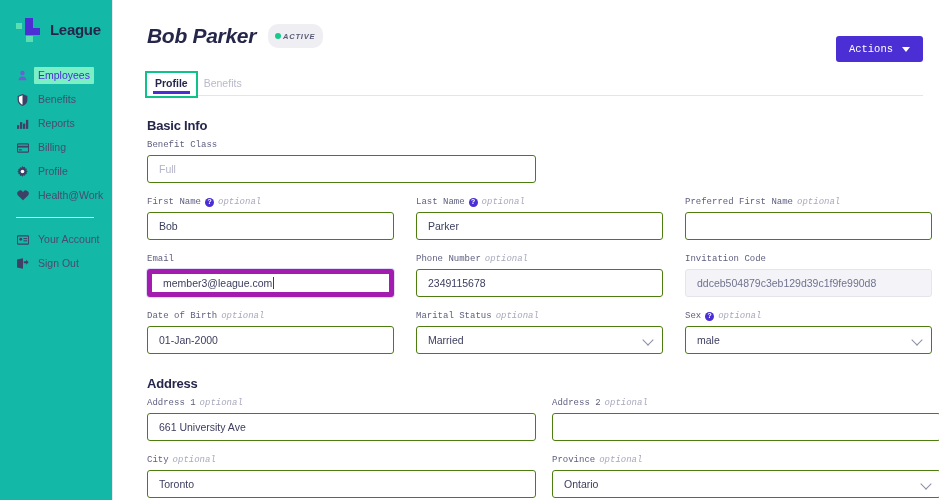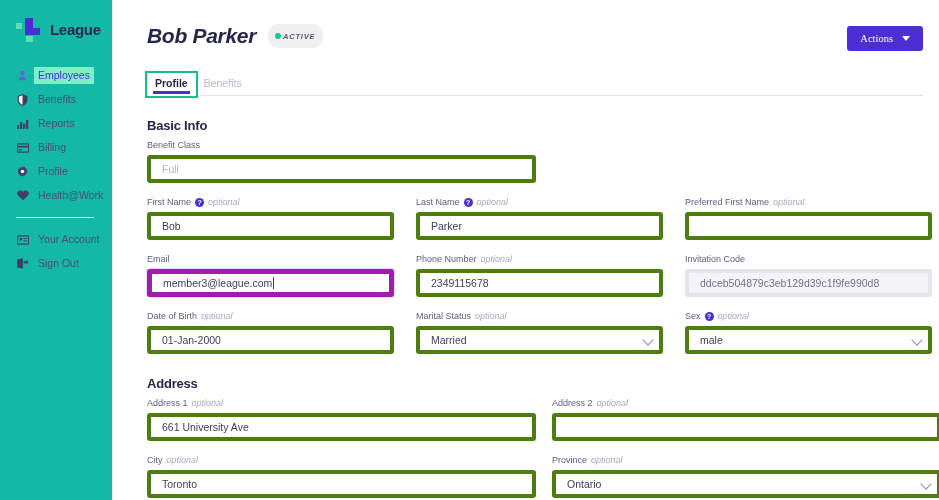--- a/index.html
+++ b/index.html
@@ -47,42 +47,42 @@
   .page-head { display: flex; padding-top: 24px; font-style: italic; }
   .page-title { font-size: 21px; font-weight: bold; color: #25264a; letter-spacing: -0.3px; }
   .status-badge {
     display: inline-flex; align-items: center; gap: 2px;
     background: #eeeef3; border-radius: 10px;
     padding: 3px 8px 3px 7px; margin-left: 12px;
   }
   .status-dot { width: 6px; height: 6px; border-radius: 50%; background: #16c98d; }
   .status-text { font-size: 7.5px; font-weight: bold; letter-spacing: 0.8px; color: #5a5b77; }
   .actions-btn {
-    position: absolute; right: 16px; top: 26px;
+    position: absolute; right: 16px; top: 36px;
     background: #4b2ed4; color: #fff; border: none; border-radius: 3px;
-    font-size: 10.5px; font-family: Liberation Serif, serif;
+    font-size: 10.5px; font-family: Liberation Mono, monospace;
     padding: 7px 13px; display: flex; align-items: center; gap: 9px; cursor: pointer;
   }
   .caret { width: 0; height: 0; border-left: 4px solid transparent; border-right: 4px solid transparent; border-top: 5px solid #fff; }
 
   
   .tabs { display: flex; align-items: flex-end; margin-top: 22px; position: relative; height: 26px; }
   .tabs::after { content: ""; position: absolute; left: 0; right: 0; bottom: 0; height: 1px; background: #e4e4ec; }
   .tab { position: relative; font-size: 10.5px; padding: 4px 8px 7px; cursor: pointer; color: #b9b9cb; }
   .tab.active { color: #25264a; font-weight: bold; outline: 2px solid #0ec28a; background: #fff; z-index: 2; }
   .tab.active::after { content: ""; position: absolute; left: 6px; right: 6px; bottom: 2px; height: 3px; background: #4b2ed4; }
 
   
   .section-title { font-size: 13px; font-weight: bold; color: #25264a; margin: 22px 0 7px; letter-spacing: -0.2px; }
-  .field-label { font-size: 9px; color: #5f6080; margin-bottom: 5px; display: flex; align-items: center; gap: 4px; white-space: nowrap; }
+  .field-label { font-size: 9px; color: #5f6080; margin-bottom: 5px; display: flex; align-items: center; gap: 4px; white-space: nowrap; font-family: Liberation Mono, monospace; }
   .field-label .optional { color: #a8a9bd; font-style: italic; font-weight: normal; }
   .help-icon { width: 9px; height: 9px; border-radius: 50%; background: #4b2ed4; color: #fff; font-size: 7px; line-height: 9px; text-align: center; font-weight: bold; display: inline-block; cursor: pointer; }
 
   .input {
-    height: 28px; border: 4px solid #4d7c0f; border-radius: 3px;
+    height: 28px; border: 1px solid #4d7c0f; border-radius: 3px;
     background: #fff; font-size: 10.5px; color: #3c3d5e;
     padding: 0 11px; width: 100%;
     font-family: "Liberation Sans", sans-serif;
     display: flex; align-items: center;
   }
   .input.placeholder { color: #b3b4c6; }
   .input.focused { border: 5px solid #a21caf; box-shadow: 0 0 0 1px #6b4bdd33; }
   .input.disabled { background: #f4f4f8; color: #70728f; border-color: #e4e4ed; }
   .input .caret-text { display: inline-block; width: 1px; height: 12px; background: #3c3d5e; margin-left: 1px; }
   .select { position: relative; }

